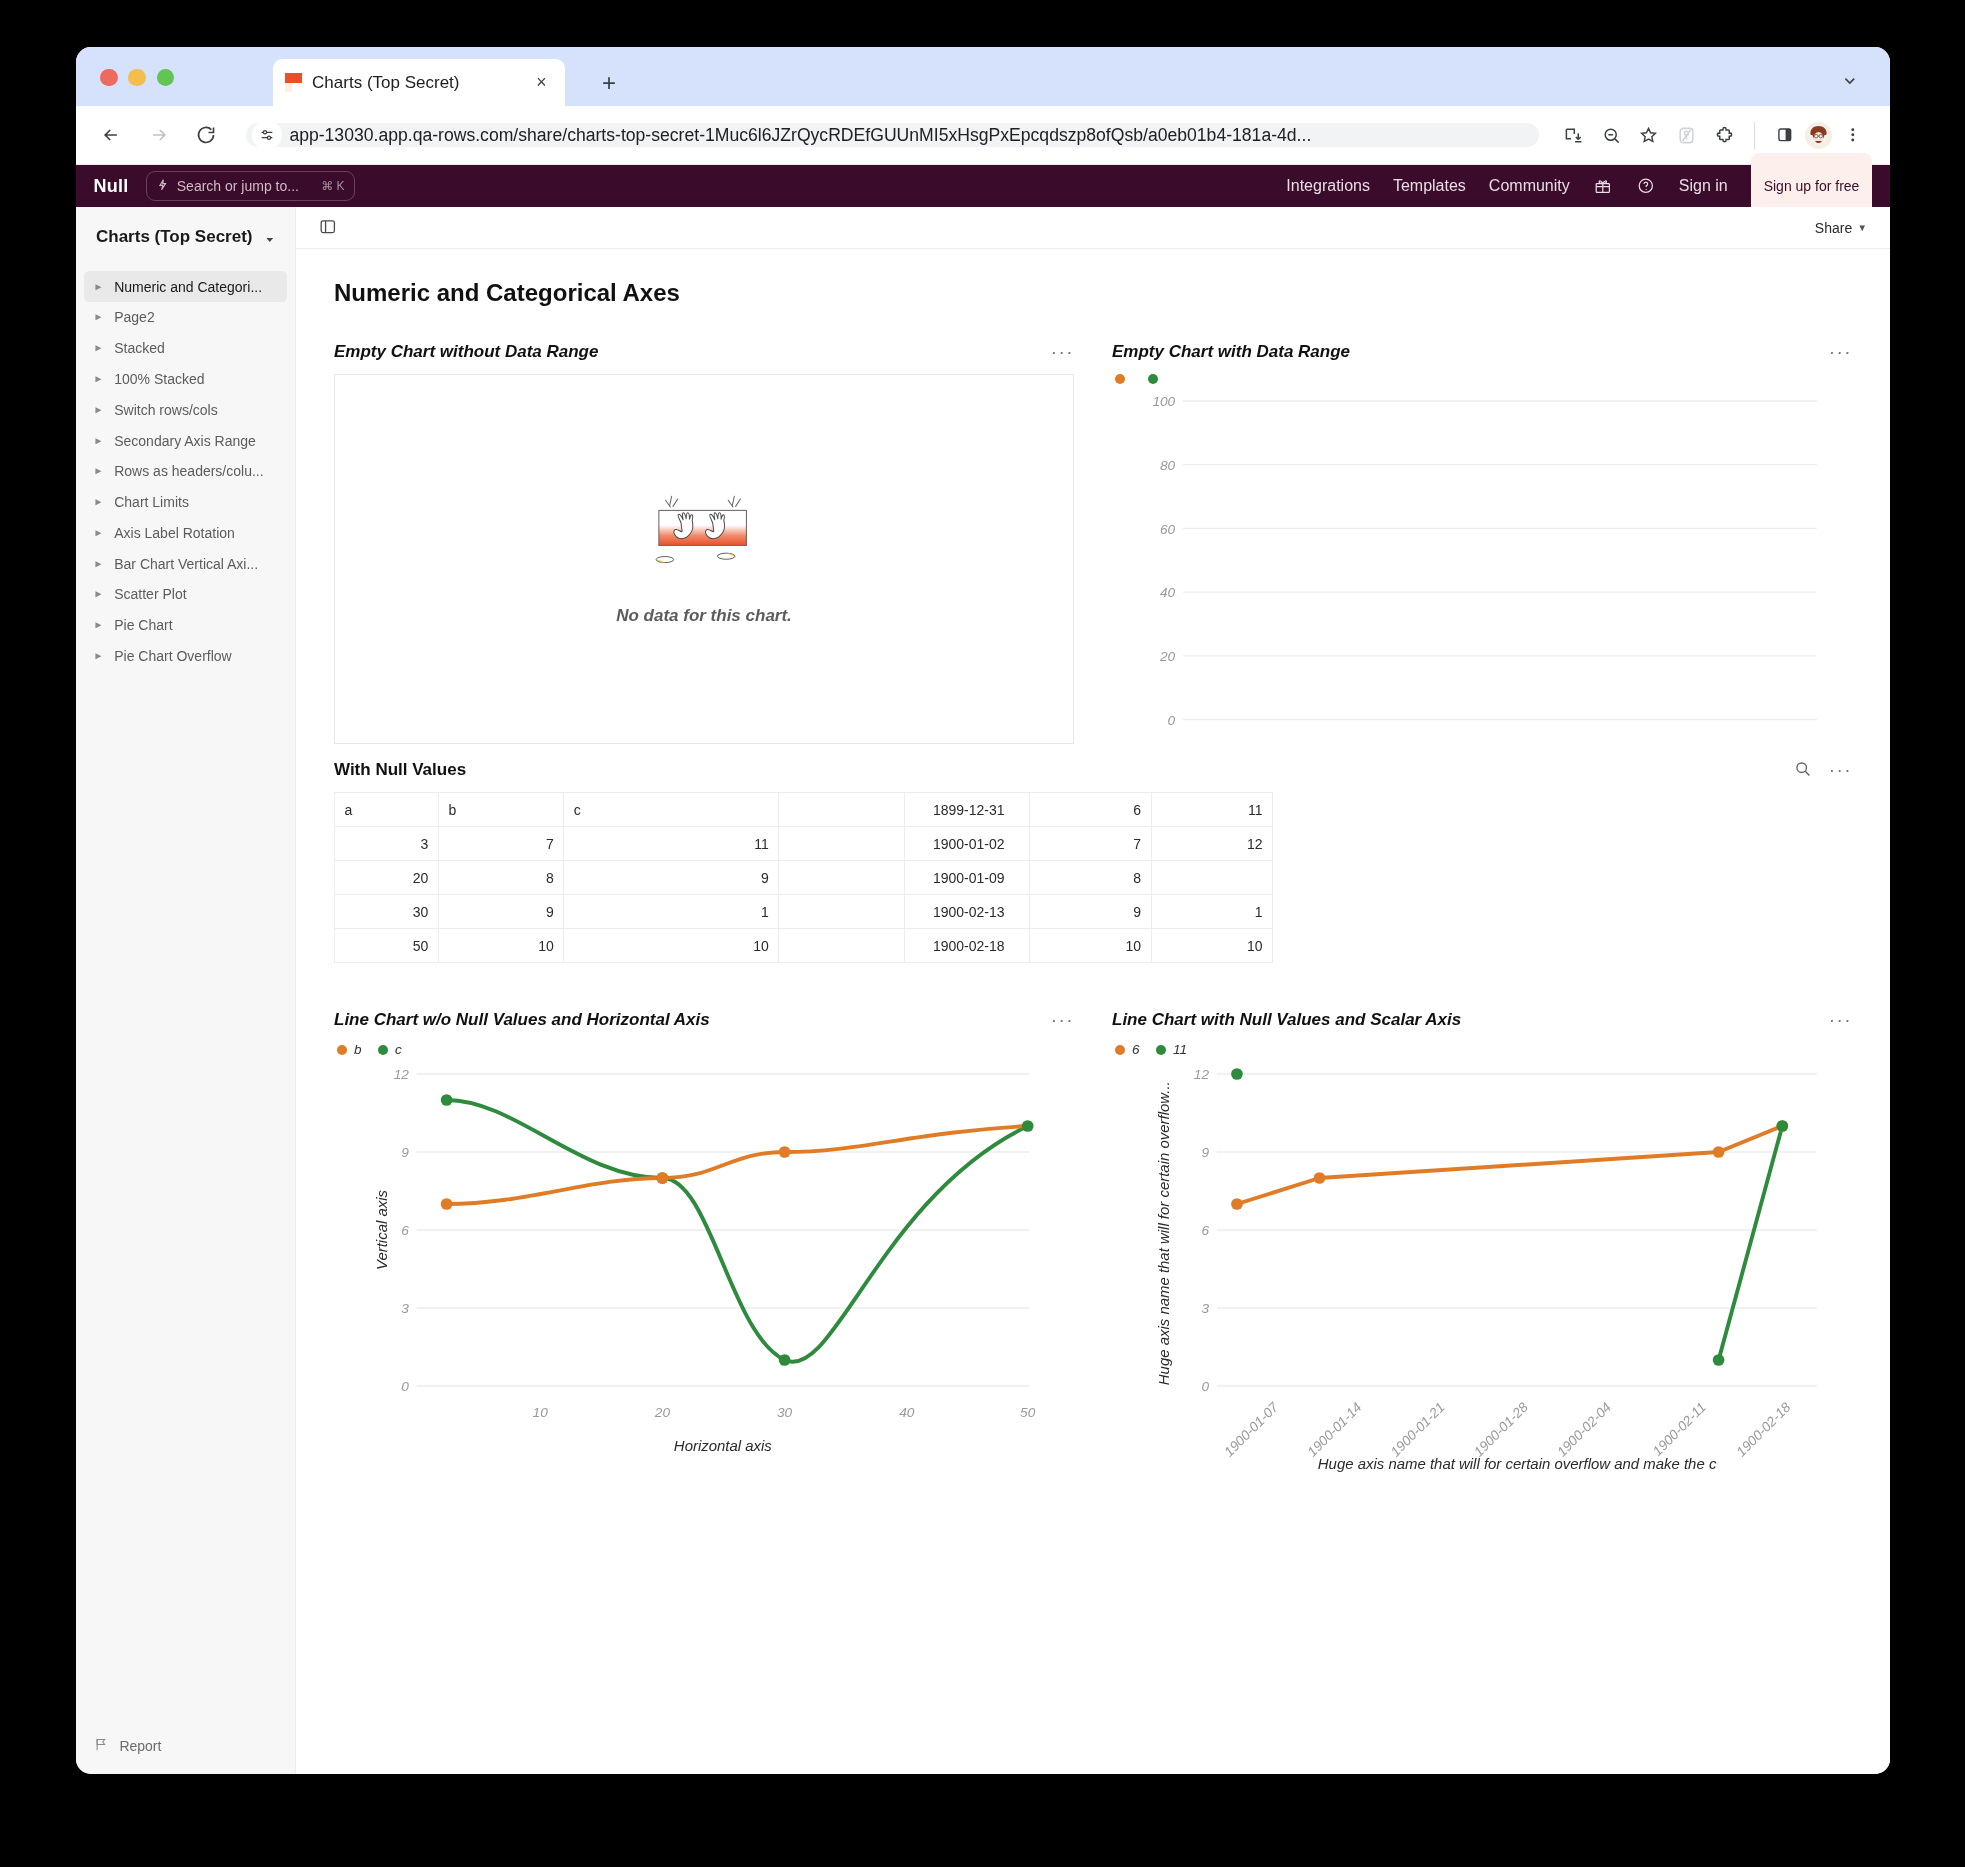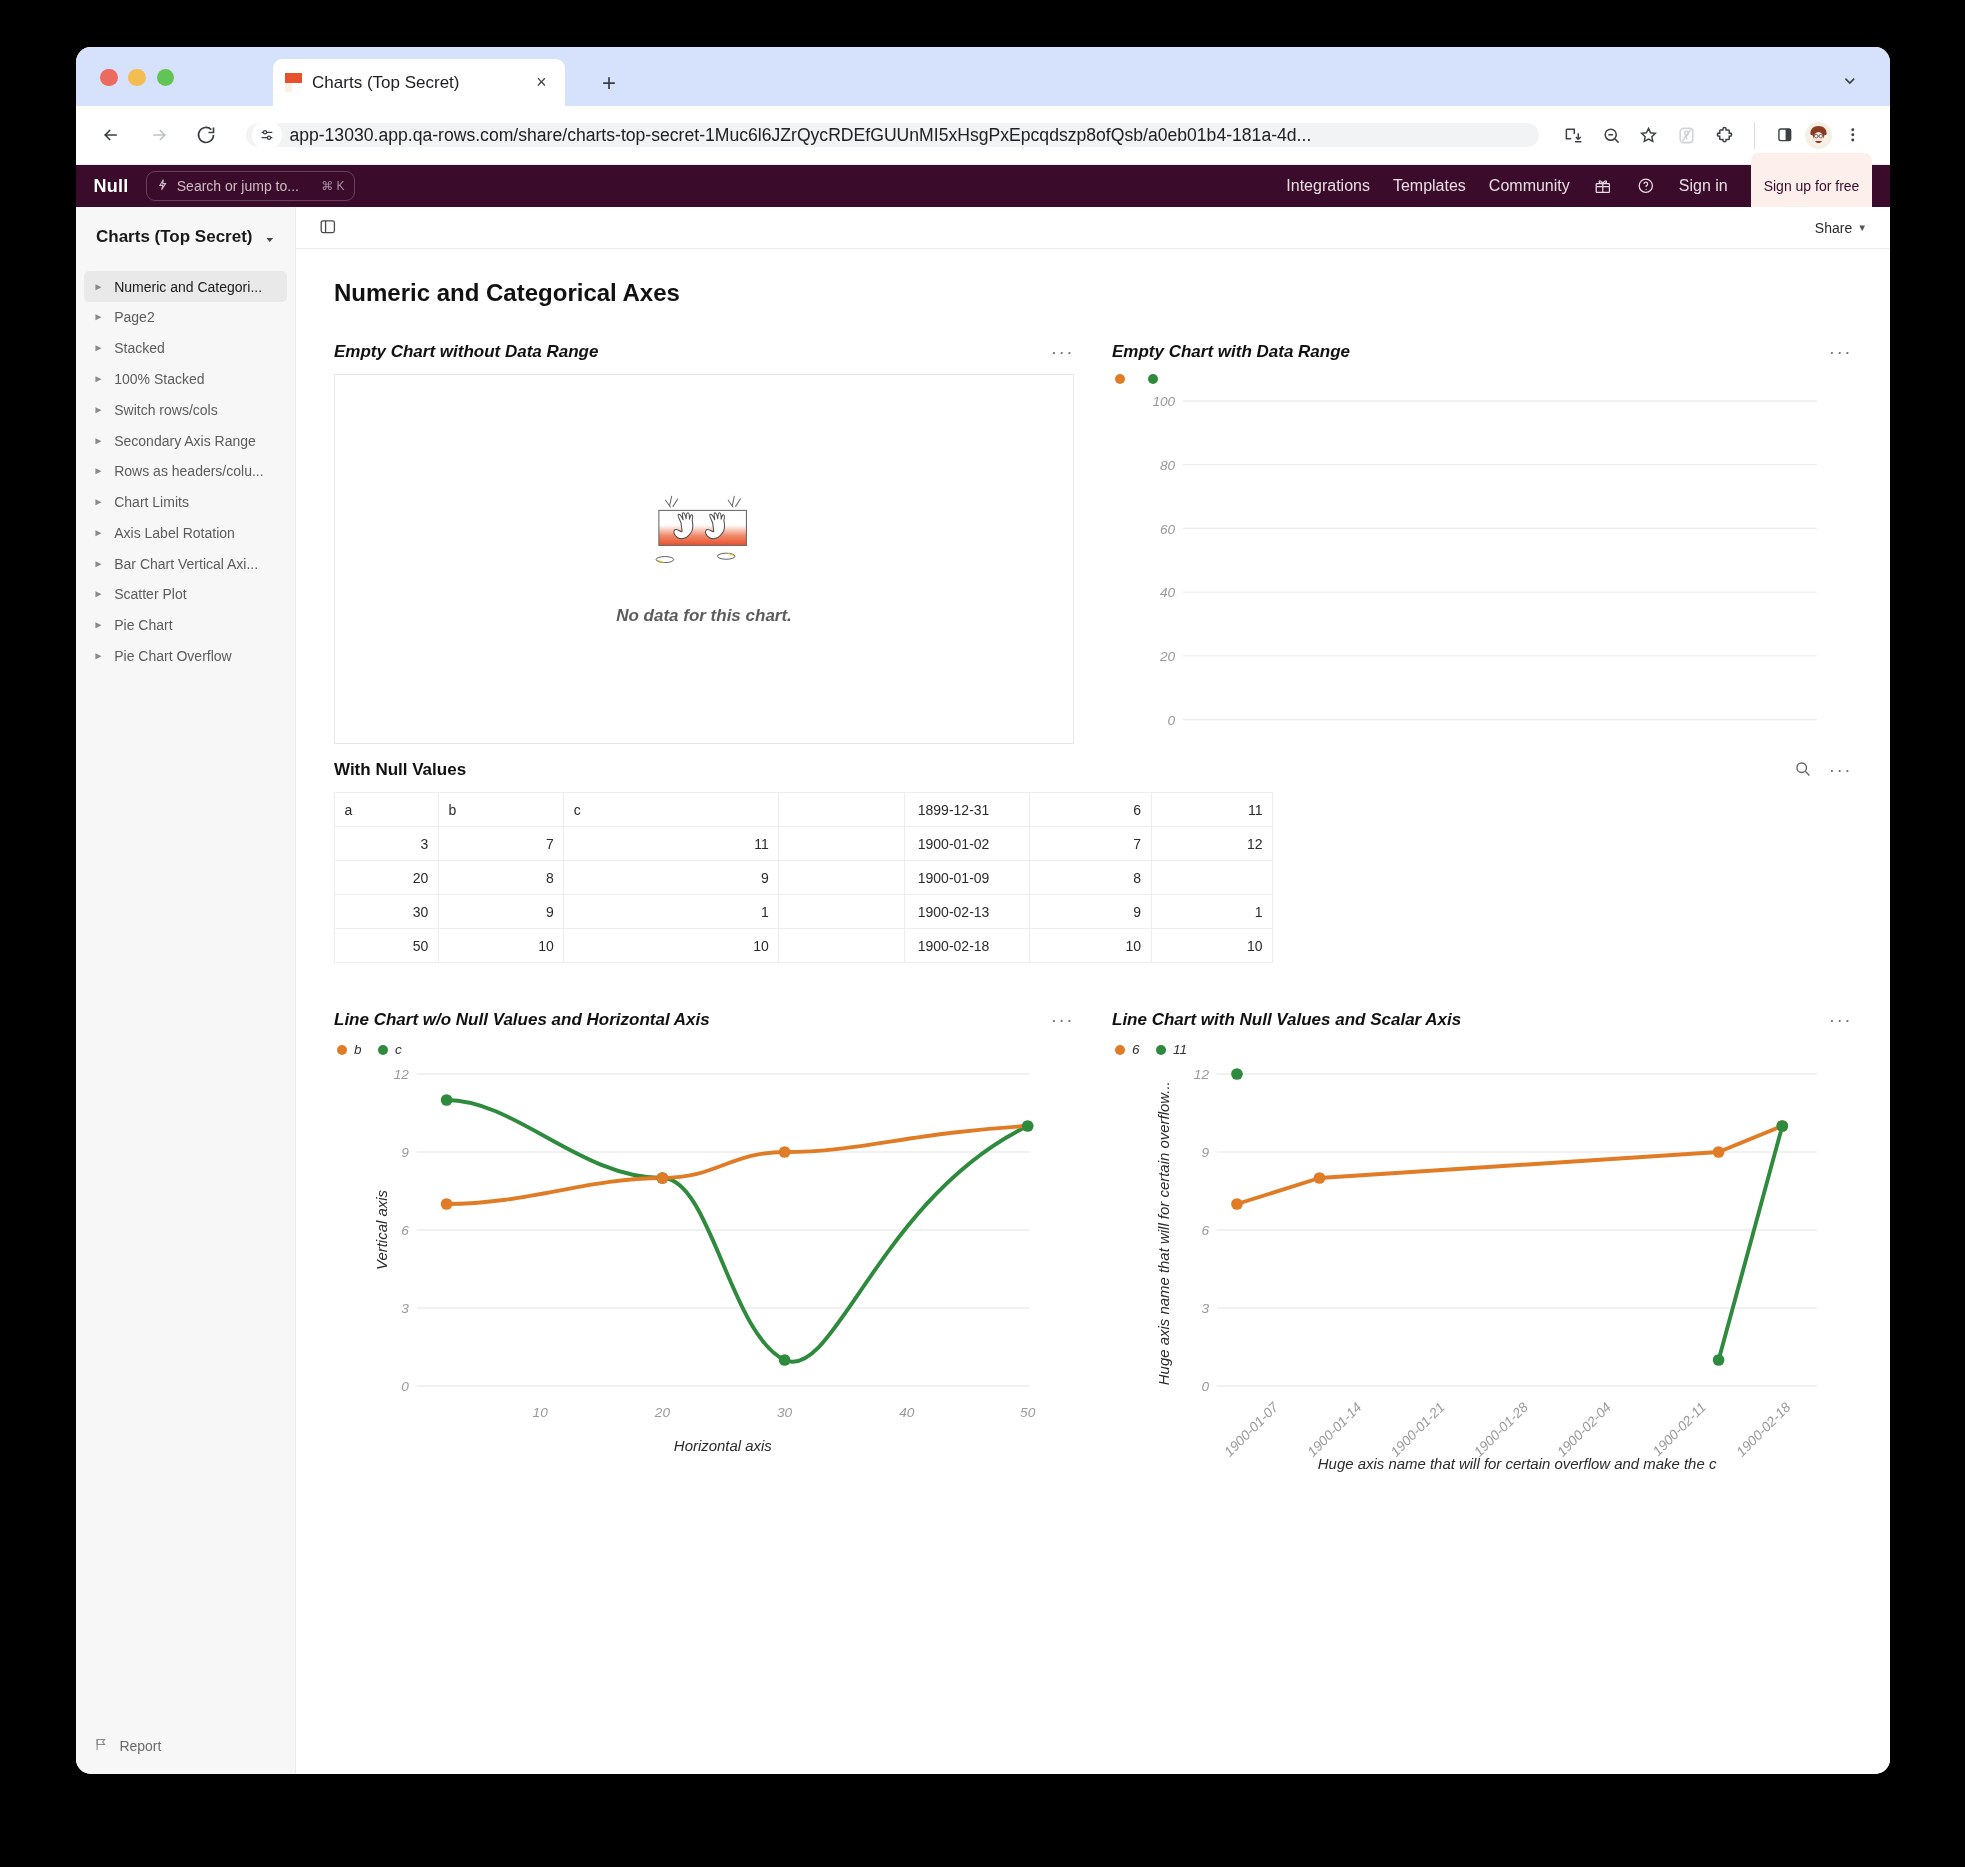--- a/index.html
+++ b/index.html
@@ -206,21 +206,21 @@
   .tbl { width: 100%; border-collapse: collapse; table-layout: fixed; }
   .tbl td {
     border: 0.7px solid #ededed;
     height: 34px;
     font-size: 14px; color: #2b2b2b;
     padding: 0 9.5px;
     white-space: nowrap; overflow: hidden;
   }
   .tbl td.num { text-align: right; }
   .tbl td.txt { text-align: left; }
-  .tbl td.date { text-align: left; padding-left: 13px; }
+  .tbl td.date { text-align: center; padding-left: 13px; }
   .tbl tr:first-child td { border-top: 0.7px solid #ededed; }
 
   svg text { font-family: "Liberation Sans", sans-serif; }
 </style>
 </head>
 <body>
 
 <div class="window">
 
   <div class="tabstrip">

